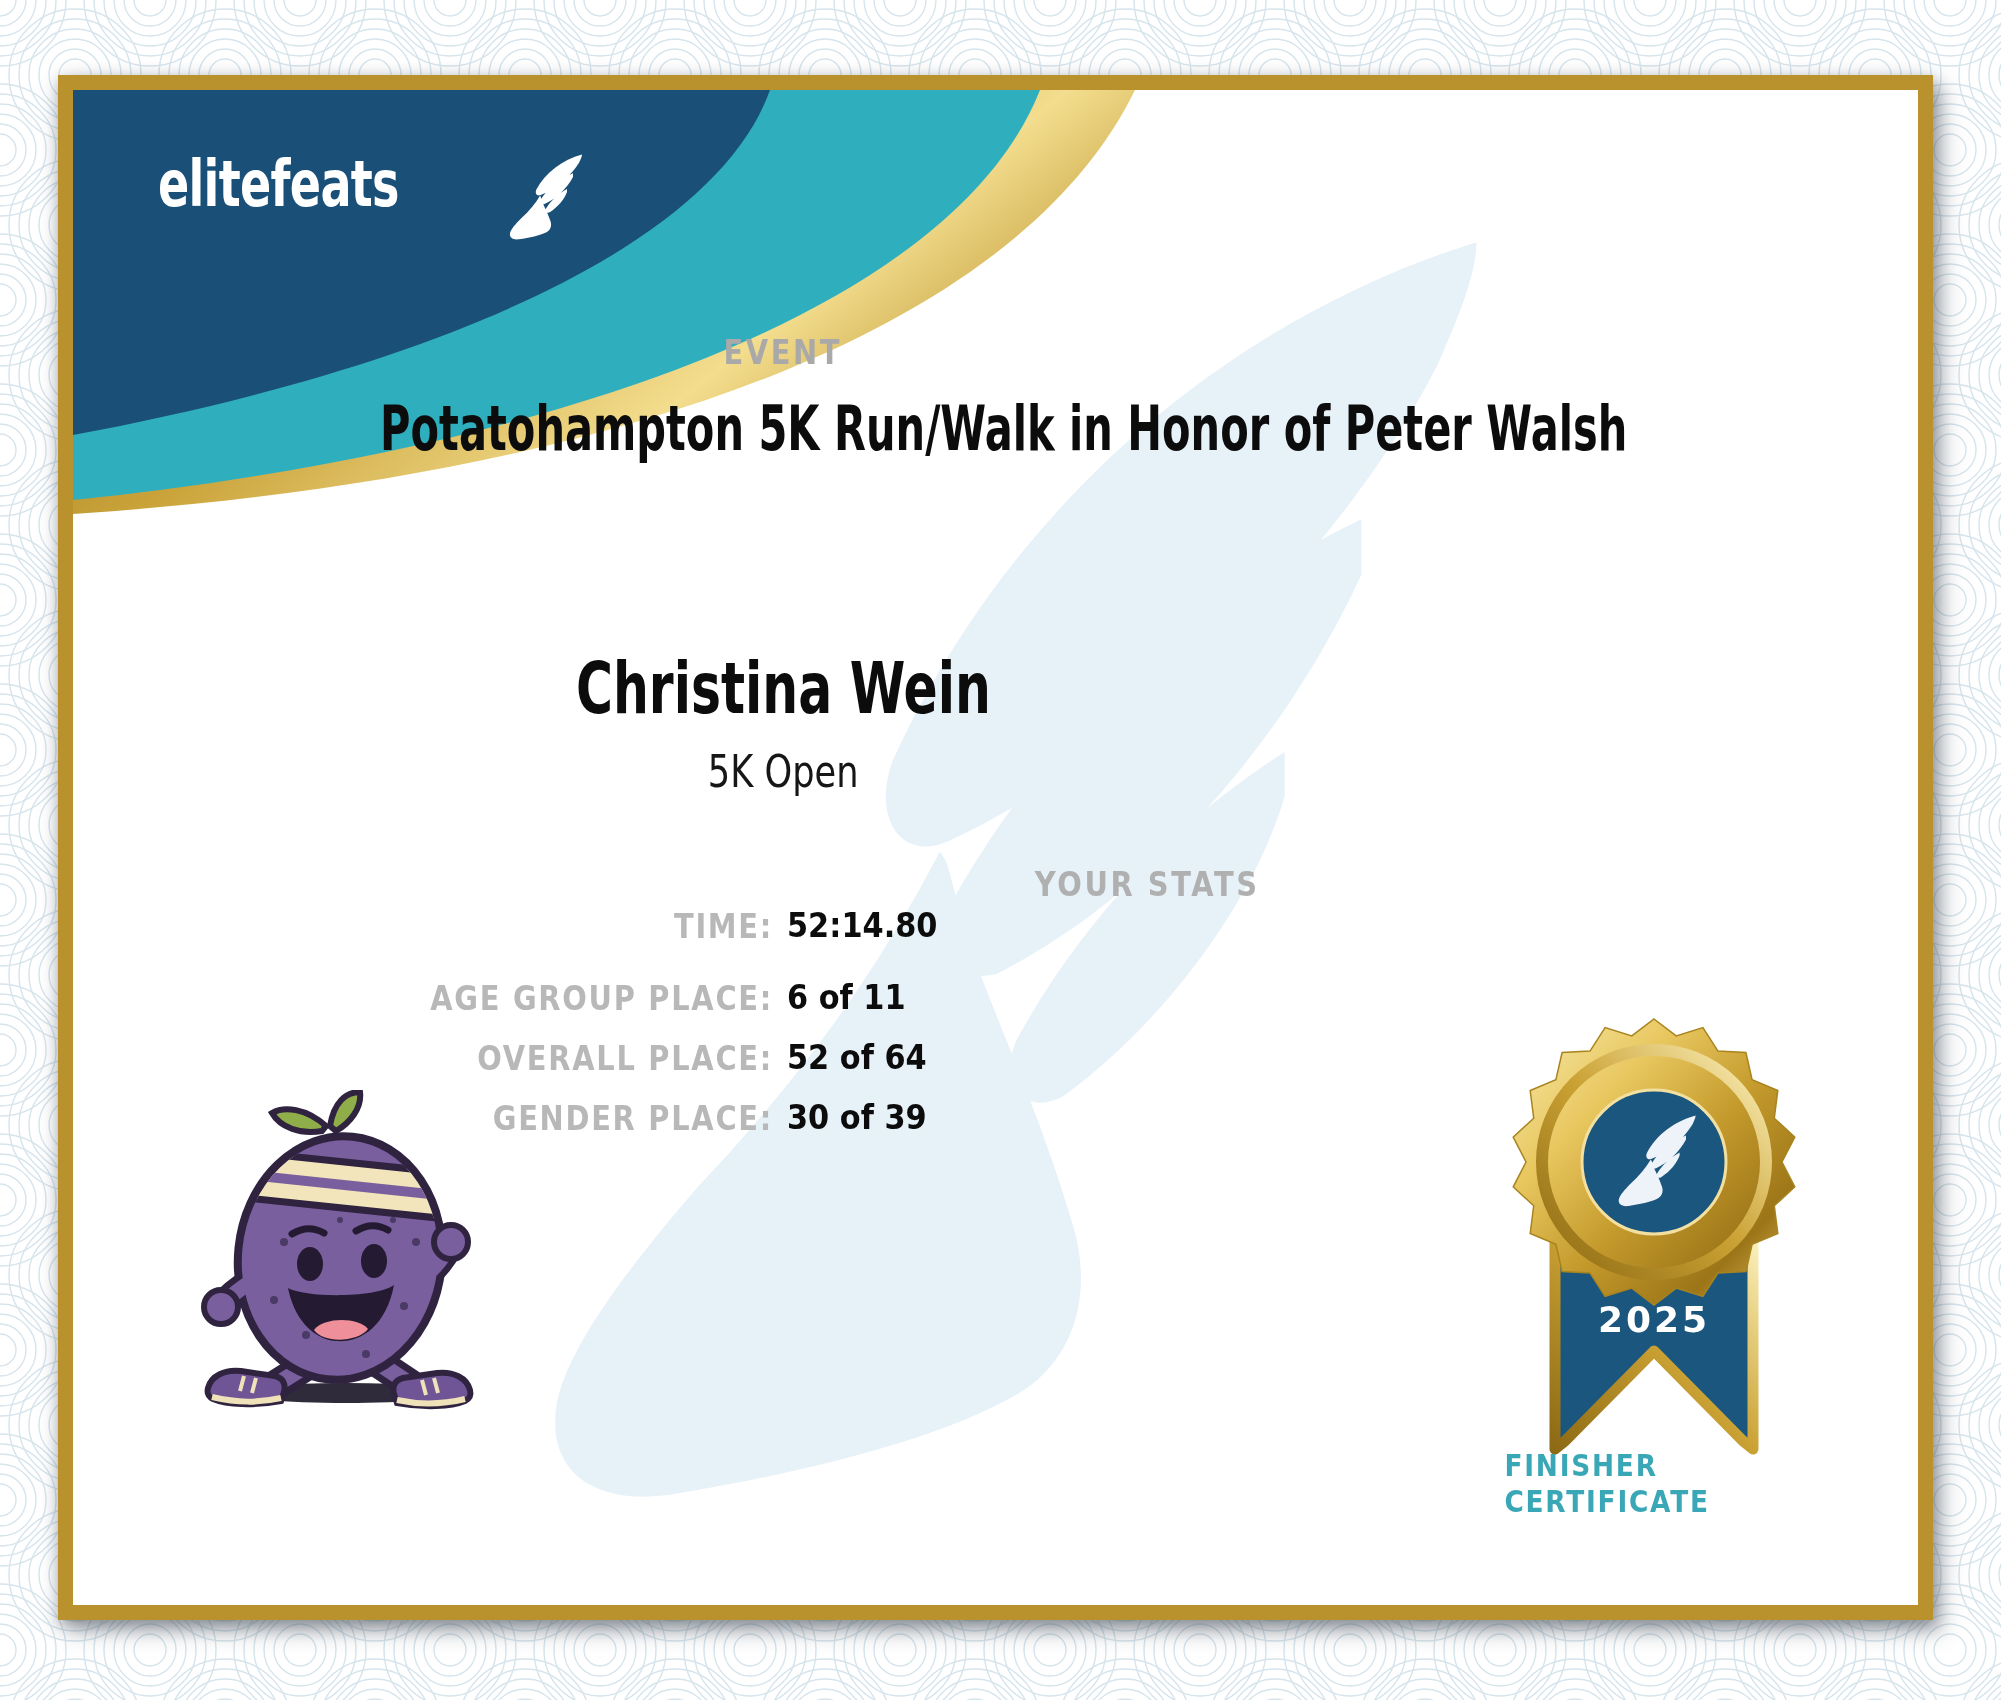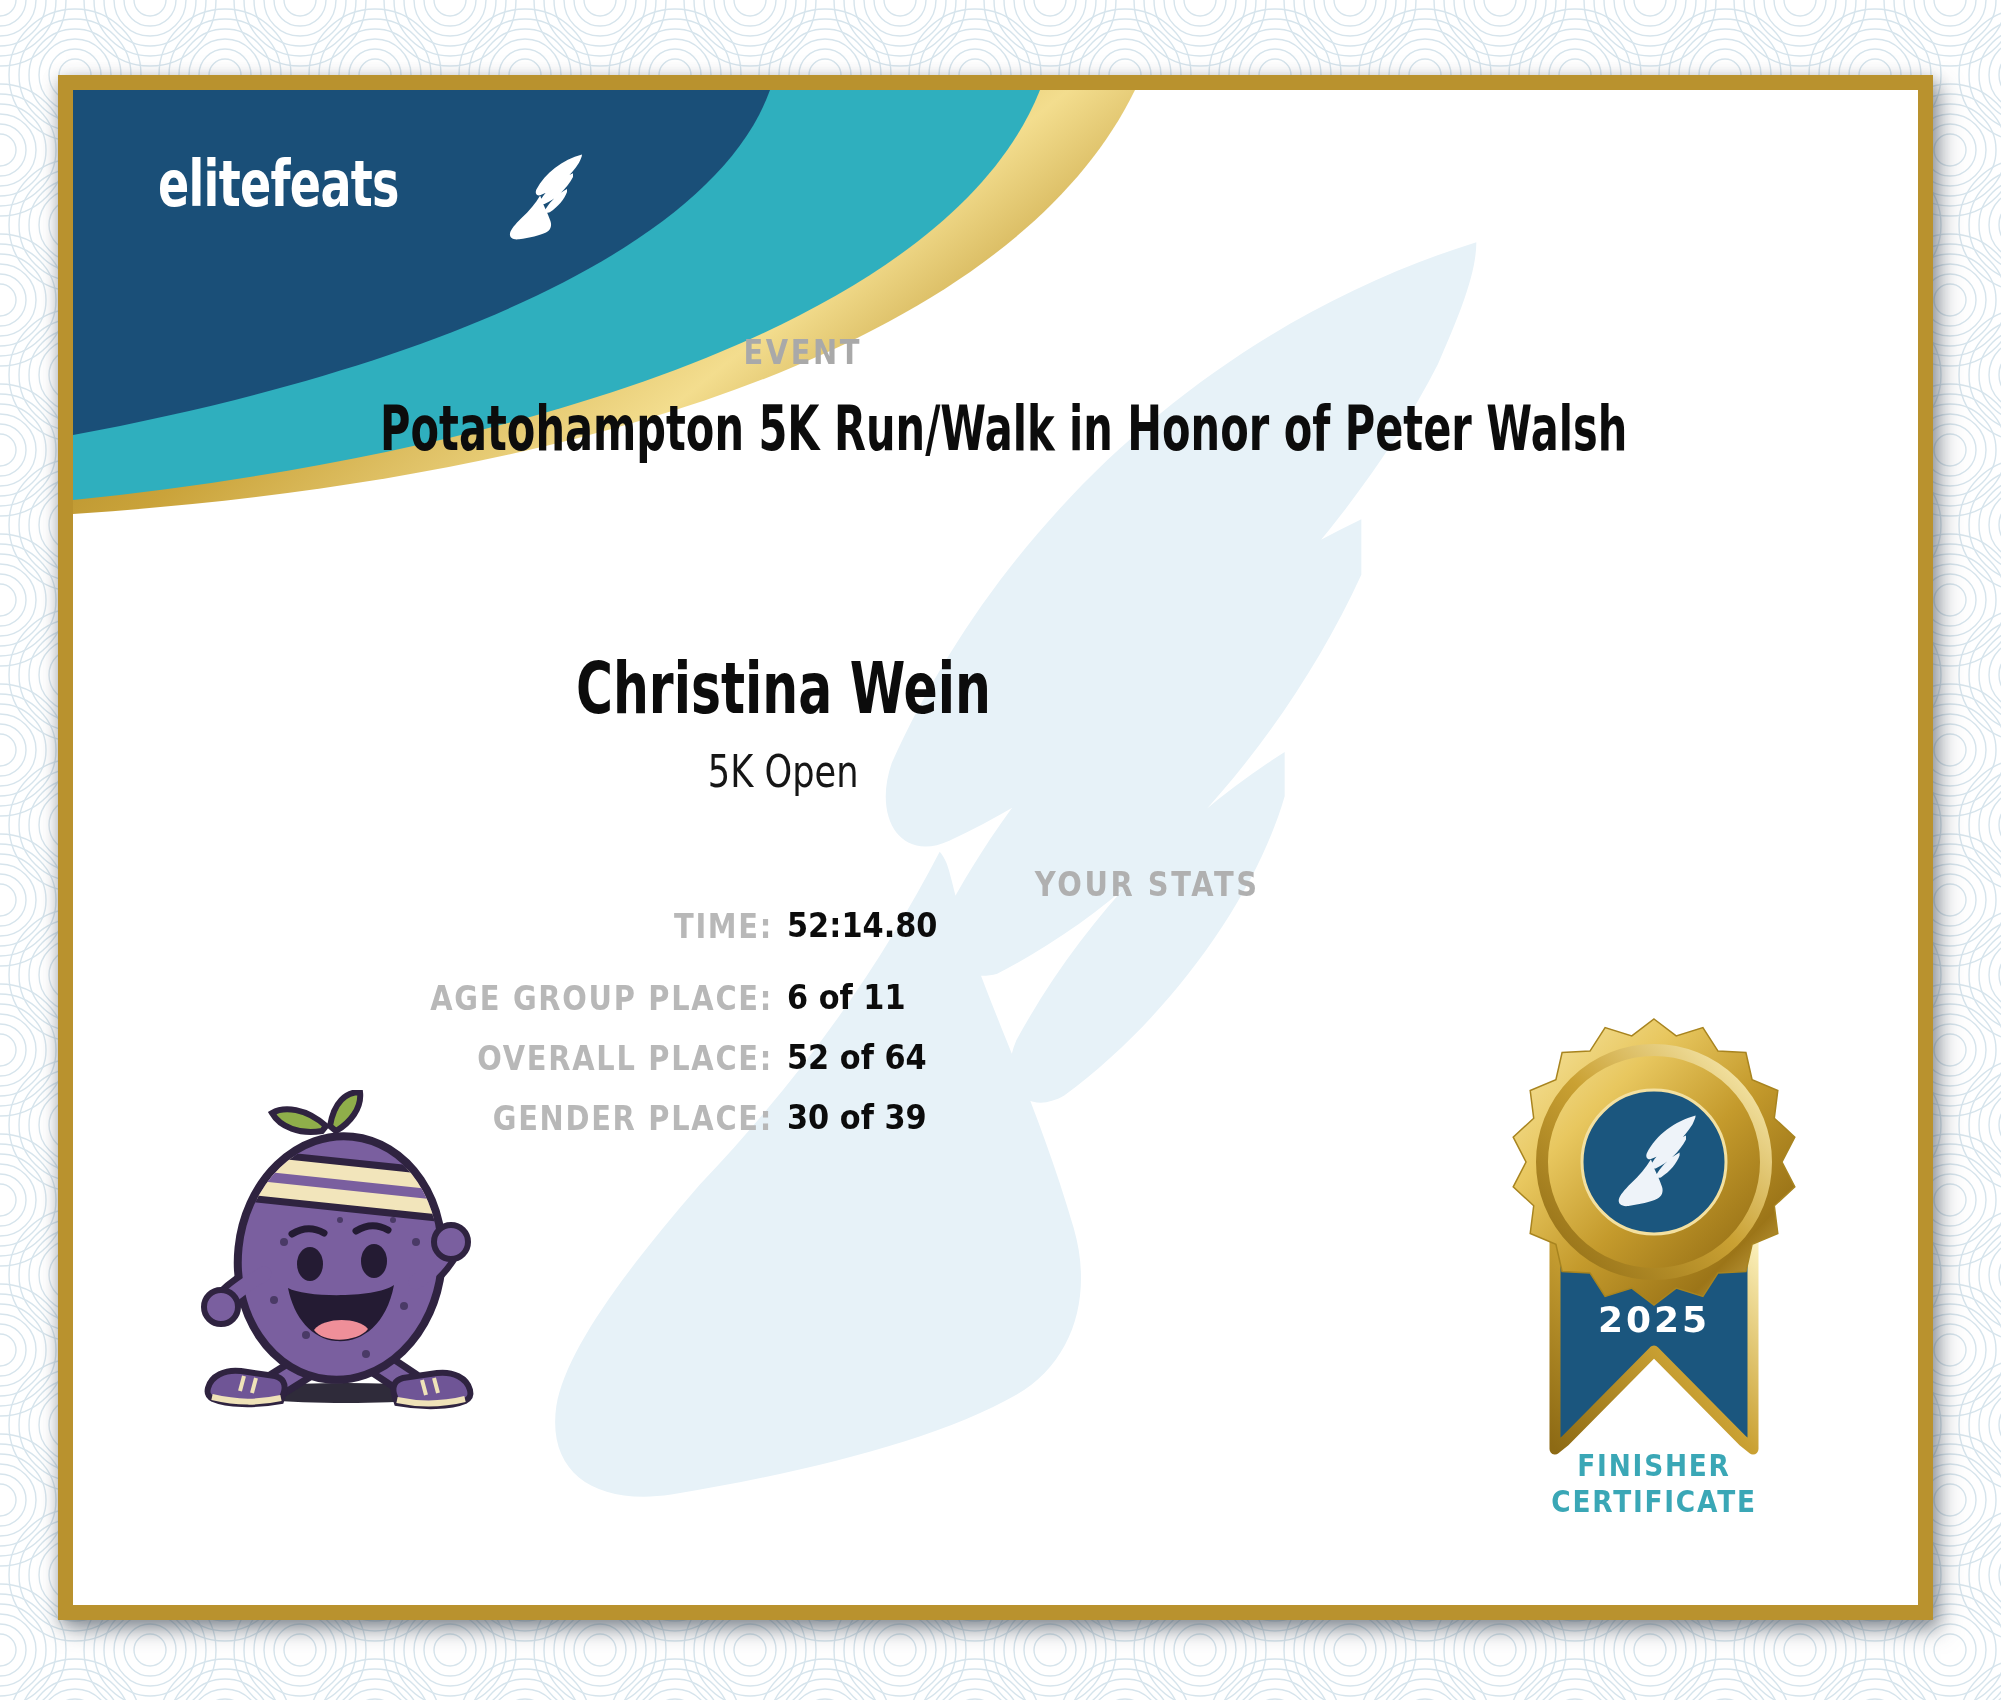--- a/index.html
+++ b/index.html
@@ -16,21 +16,21 @@
   .waves{left:0;top:0;}
   
   .logo{left:62px;top:44px;display:flex;align-items:flex-start;gap:6px;margin-left:23px;}
   .logo-text{font-size:64px;font-weight:700;color:#ffffff;letter-spacing:-1px;
              transform:scaleX(.72);transform-origin:left center;line-height:100px;white-space:nowrap;}
   
   .watermark{left:330px;top:130px;color:#e7f2f8;}
   
   .col{left:0;width:1420px;text-align:center;white-space:nowrap;}
   .squeeze{display:inline-block;white-space:nowrap;}
-  .event-label{top:240px;font-size:34px;line-height:44px;color:#a9a9a9;font-weight:600;letter-spacing:3px;padding-left:20px;}
+  .event-label{top:240px;font-size:34px;line-height:44px;color:#a9a9a9;font-weight:600;letter-spacing:3px;}
   .event-label .squeeze{transform:scaleX(.85);}
   .title{top:300px;font-size:62px;line-height:78px;color:#0c0c0c;font-weight:700;}
   .title .squeeze{transform:scaleX(.67);}
   .awarded{top:506px;font-size:34px;line-height:44px;color:#c3c3c3;font-weight:600;letter-spacing:2px;}
   .awarded .squeeze{transform:scaleX(.84);}
   .name{top:560px;font-size:72px;line-height:76px;color:#0c0c0c;font-weight:700;}
   .name .squeeze{transform:scaleX(.70);}
   .division{top:632px;font-size:44px;line-height:60px;color:#161616;font-weight:400;margin-top:20px;}
   .division .squeeze{transform:scaleX(.80);}
   .your-stats{left:0;width:1206px;text-align:right;top:772px;font-size:34px;line-height:44px;
@@ -39,21 +39,21 @@
   
   .stat-row{left:0;width:1845px;height:48px;}
   .stat-label{position:absolute;left:0;width:700px;text-align:right;font-size:34px;line-height:48px;
               color:#b8b8b8;font-weight:600;letter-spacing:2px;transform:scaleX(.85);transform-origin:right center;white-space:nowrap;}
   .stat-value{position:absolute;left:714px;font-size:33px;line-height:48px;color:#0c0c0c;font-weight:700;
               transform:scaleX(.92);transform-origin:left center;white-space:nowrap;}
   .row-0{top:812px;} .row-1{top:884px;} .row-2{top:944px;} .row-3{top:1004px;}
   
   .mascot{left:115px;top:1000px;}
   .medal{left:1411px;top:920px;}
-  .finisher{left:1411px;top:1358px;width:340px;text-align:center;color:#3aa7b6;font-weight:700;
+  .finisher{left:1411px;top:1358px;width:340px;text-align:left;color:#3aa7b6;font-weight:700;
             font-size:30px;line-height:36px;letter-spacing:2px;}
   .finisher div{transform:scaleX(.88);transform-origin:center;white-space:nowrap;}
 </style>
 </head>
 <body>
 
 <div class="page">
 
   <svg class="bg-pattern" width="2001" height="1700">
     <defs>

